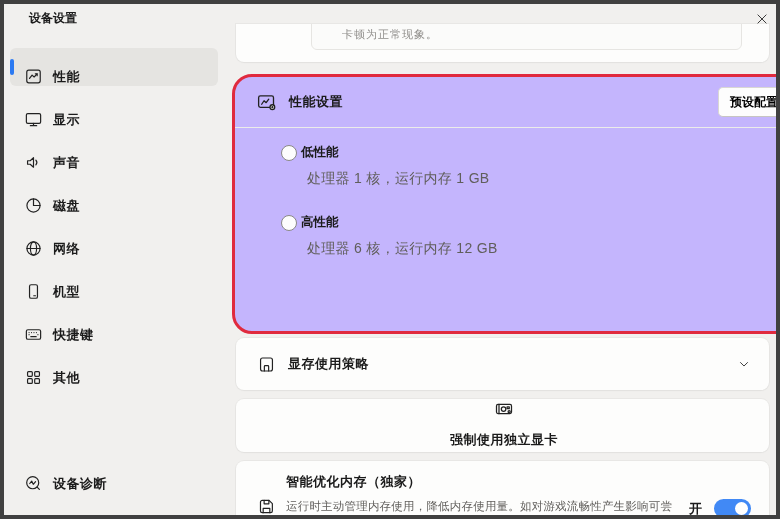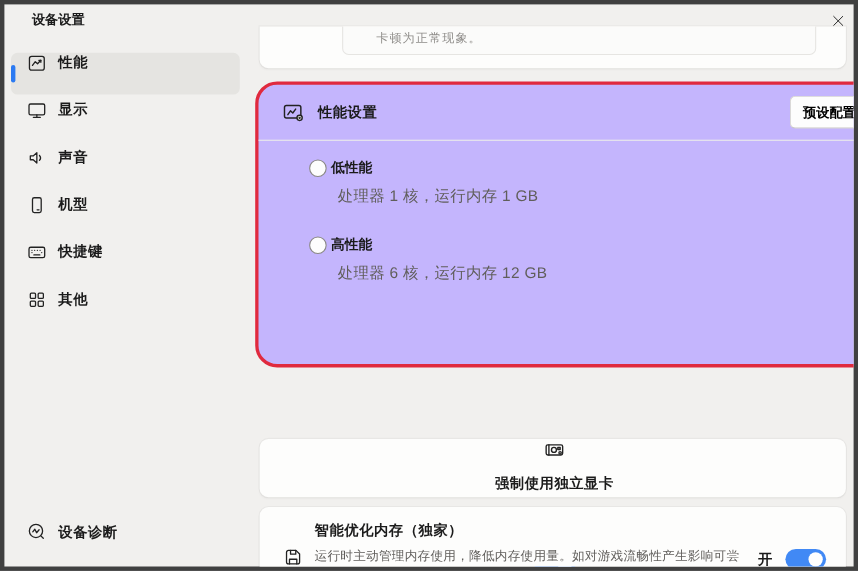--- a/index.html
+++ b/index.html
@@ -10,21 +10,21 @@
   .ic{flex:none;display:flex;align-items:center;justify-content:center;}
   .stroke{stroke:#222;stroke-width:1.5;fill:none;stroke-linecap:round;stroke-linejoin:round;}
 
   
   .win-title{position:absolute;left:25px;top:6px;font-size:12px;font-weight:700;}
   .close-btn{position:absolute;left:742px;top:2px;width:32px;height:26px;display:flex;
     align-items:center;justify-content:center;cursor:default;}
 
   
   .sidebar{position:absolute;left:6px;top:44px;width:208px;}
-  .side-item{position:relative;height:38px;margin-bottom:5px;display:flex;align-items:flex-start;
+  .side-item{position:relative;height:38px;margin-bottom:5px;display:flex;align-items:flex-end;
     padding-left:14px;gap:10px;border-radius:6px;}
   .side-item.selected{background:#e5e4e1;}
   .accent{display:none;}
   .side-item.selected .accent{display:block;position:absolute;left:0;top:11px;width:4px;height:16px;
     border-radius:2px;background:var(--accent-blue,#2b7af2);}
   .side-label{font-size:13px;font-weight:700;letter-spacing:.5px;}
   .side-footer{position:absolute;left:20px;top:470px;display:flex;align-items:center;gap:10px;}
 
   
   .card{position:absolute;left:232px;width:533px;background:#fdfdfc;border-radius:8px;
@@ -124,21 +124,47 @@
         <svg width="19" height="19" viewBox="0 0 24 24">
             <g class="stroke">
               <path d="M4.5 9.8 H7.8 L12 6 V18 L7.8 14.2 H4.5 Z"></path>
               <path d="M15 9.1 a4.4 4.4 0 0 1 0 5.8"></path>
             </g>
           </svg>
       </span>
       <span class="side-label">声音</span>
     </div>
 
-
+    <div class="side-item">
+
+      <span class="ic">
+        <svg width="19" height="19" viewBox="0 0 24 24">
+            <g class="stroke">
+              <circle cx="12" cy="12" r="8.3"></circle>
+              <path d="M12 12 V3.7"></path>
+              <path d="M12 12 H20.3"></path>
+            </g>
+          </svg>
+      </span>
+      <span class="side-label">磁盘</span>
+    </div>
+
+    <div class="side-item">
+
+      <span class="ic">
+        <svg width="19" height="19" viewBox="0 0 24 24">
+            <g class="stroke">
+              <circle cx="12" cy="12" r="8.3"></circle>
+              <path d="M3.7 12 H20.3"></path>
+              <ellipse cx="12" cy="12" rx="3.9" ry="8.3"></ellipse>
+            </g>
+          </svg>
+      </span>
+      <span class="side-label">网络</span>
+    </div>
 
     <div class="side-item">
 
       <span class="ic">
         <svg width="19" height="19" viewBox="0 0 24 24">
             <g class="stroke">
               <rect x="7" y="3.5" width="10" height="17" rx="2"></rect>
               <path d="M12.3 17.4 h2.2"></path>
             </g>
           </svg>
@@ -239,20 +265,37 @@
       <div class="option">
         <div class="option-row">
           <span class="radio"></span>
           <span class="option-label">高性能</span>
         </div>
         <div class="option-desc">处理器 6 核，运行内存 12 GB</div>
       </div>
     </div>
   </div>
 
+  <div class="card row-card vram-card">
+    <span class="ic">
+      <svg width="19" height="19" viewBox="0 0 24 24">
+          <g class="stroke">
+            <rect x="4.5" y="3.8" width="15" height="16.4" rx="2.5"></rect>
+            <path d="M9.3 20.2 V14.4 a1 1 0 0 1 1-1 H13.7 a1 1 0 0 1 1 1 V20.2"></path>
+          </g>
+        </svg>
+    </span>
+    <span class="sec-title">显存使用策略</span>
+    <span class="spacer"></span>
+    <span class="ic">
+      <svg width="14" height="14" viewBox="0 0 24 24">
+          <path class="stroke" stroke-width="2" d="M6 9.5 L12 15.5 L18 9.5"></path>
+        </svg>
+    </span>
+  </div>
 
   <div class="card row-card gpu-card">
     <span class="ic">
       <svg width="20" height="20" viewBox="0 0 24 24">
           <g class="stroke" stroke-width="1.4">
             <rect x="3" y="6.5" width="18" height="11" rx="1.8"></rect>
             <path d="M6 6.5 V17.5"></path>
             <circle cx="11.5" cy="12" r="2.7"></circle>
             <rect x="15.7" y="9.4" width="2.6" height="2.2"></rect>
             <circle cx="18.2" cy="15.2" r="1.3"></circle>

